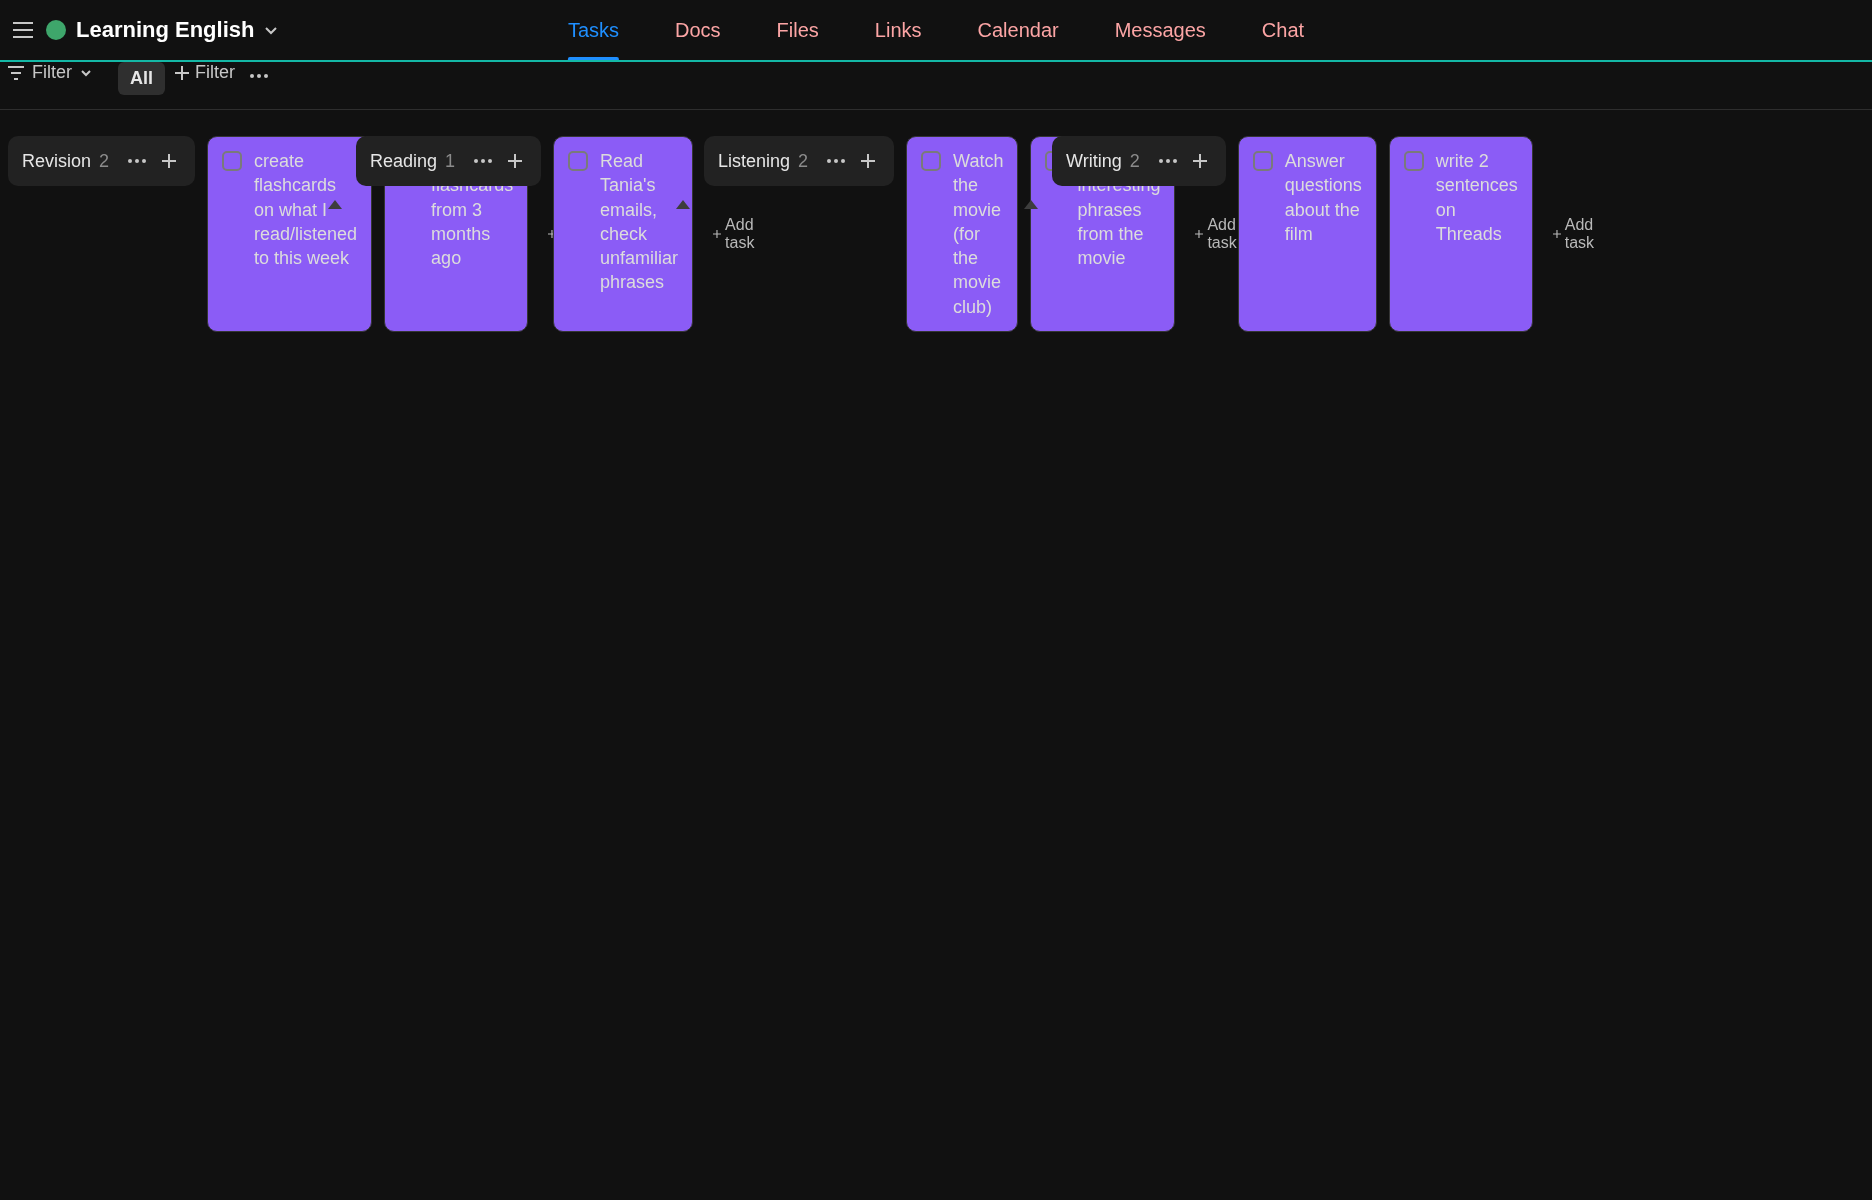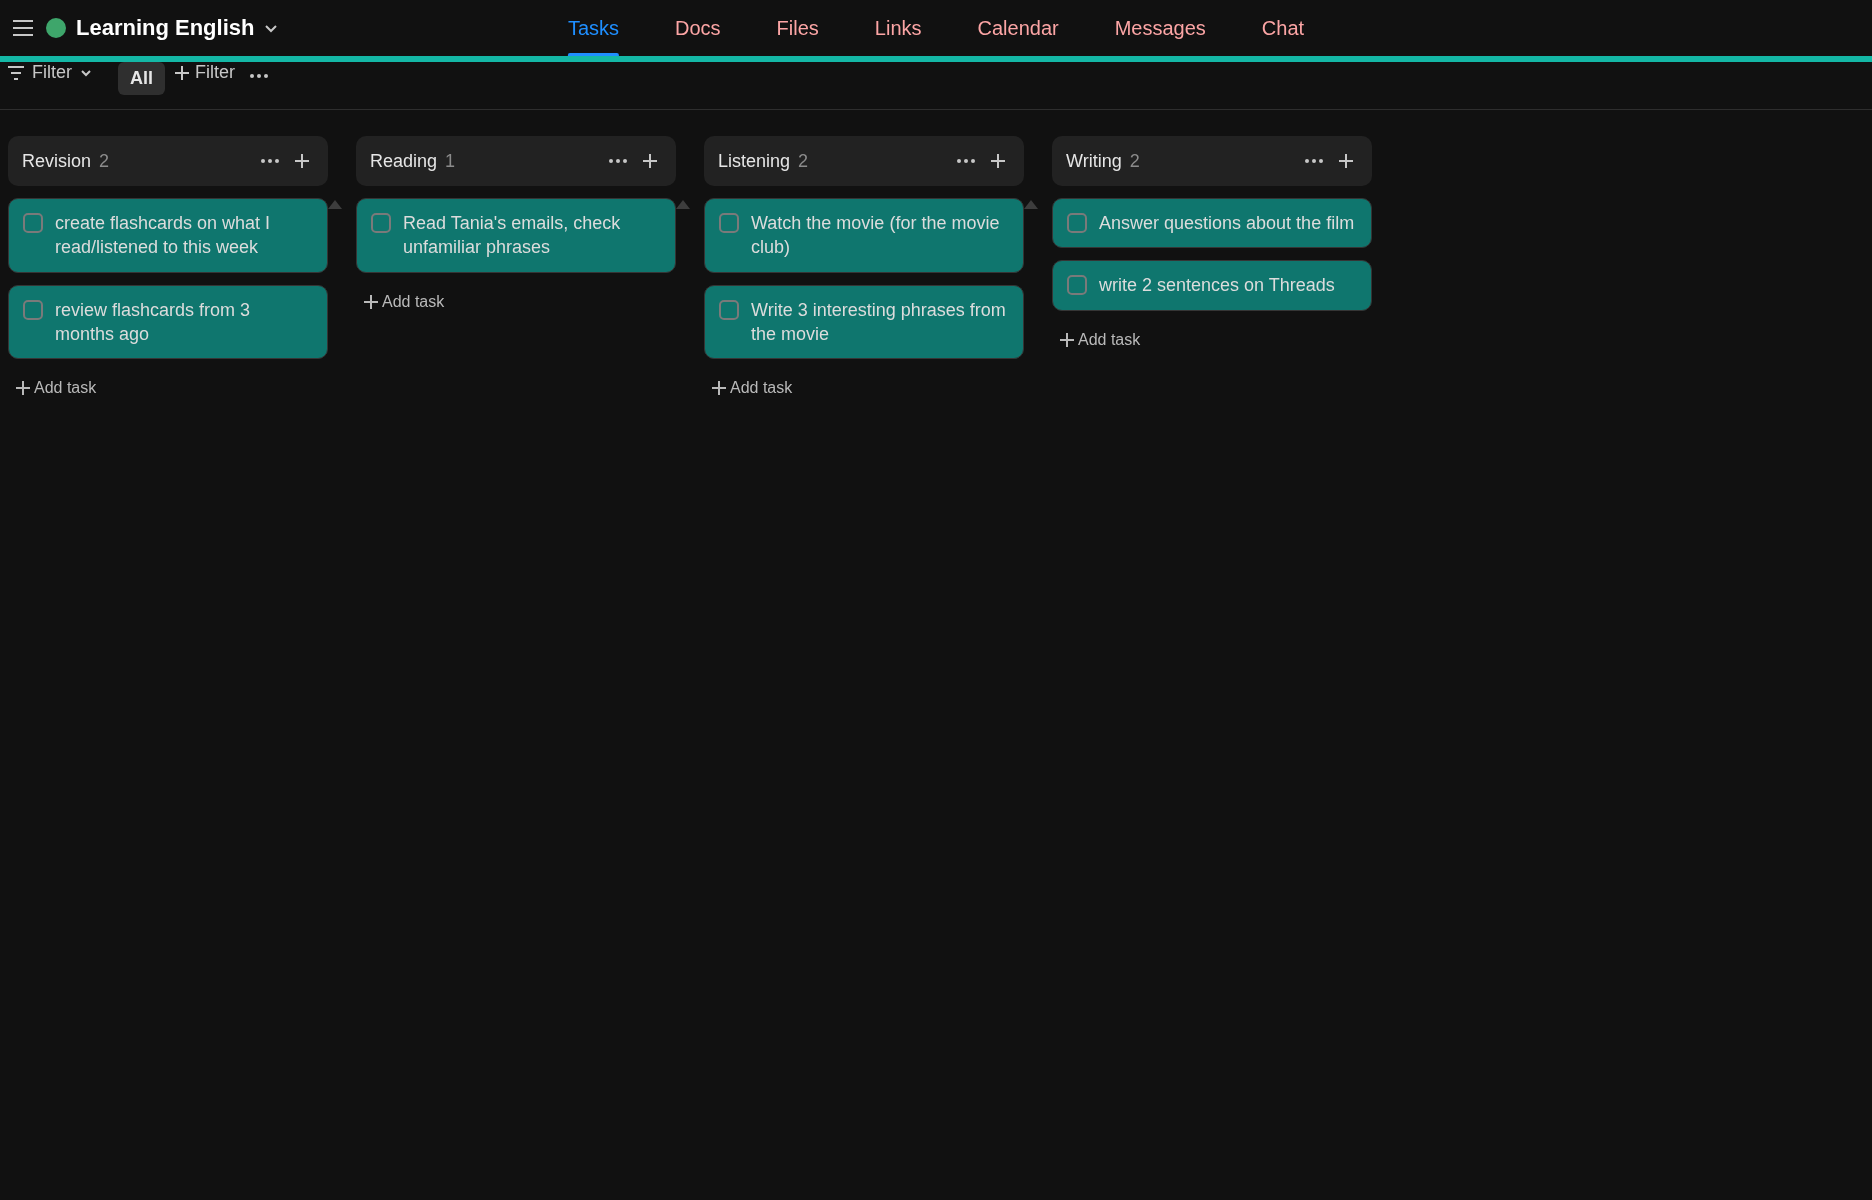--- a/index.html
+++ b/index.html
@@ -11,21 +11,21 @@
     font-family: "Segoe UI", Arial, sans-serif;
     font-size: 18px;
     overflow: hidden;
   }
 
   
   .topbar {
     height: 62px;
     display: flex;
     align-items: center;
-    border-bottom: 6px solid #14b8a6;
+    border-bottom: 2px solid #14b8a6;
     position: relative;
   }
   .hamburger {
     width: 38px; height: 38px;
     display: flex; align-items: center; justify-content: center;
     margin-left: 4px;
     cursor: pointer;
   }
   .project {
     display: flex; align-items: center; gap: 10px;
@@ -106,21 +106,21 @@
 
   
   .board {
     display: flex;
     gap: 28px;
     padding: 26px 8px 0 8px;
   }
   .column {
     width: 320px;
     display: flex;
-    flex-direction: column;
+    flex-direction: row;
     gap: 12px;
     position: relative;
   }
   .col-header {
     background: #222222;
     border-radius: 10px;
     height: 50px;
     display: flex;
     align-items: center;
     padding: 0 14px;
@@ -130,21 +130,21 @@
   .col-count { color: #8b8b8b; font-size: 18px; }
   .col-spacer { flex: 1; }
   .icon-btn {
     width: 24px; height: 24px;
     display: flex; align-items: center; justify-content: center;
     cursor: pointer;
     color: #c7c7c7;
   }
 
   .card {
-    background: #0f766e;
+    background: #8b5cf6;
     border: 1px solid #353535;
     border-radius: 10px;
     padding: 12px 14px;
     display: flex;
     gap: 12px;
     cursor: pointer;
   }
   .checkbox {
     flex: 0 0 auto;
     width: 20px; height: 20px;

